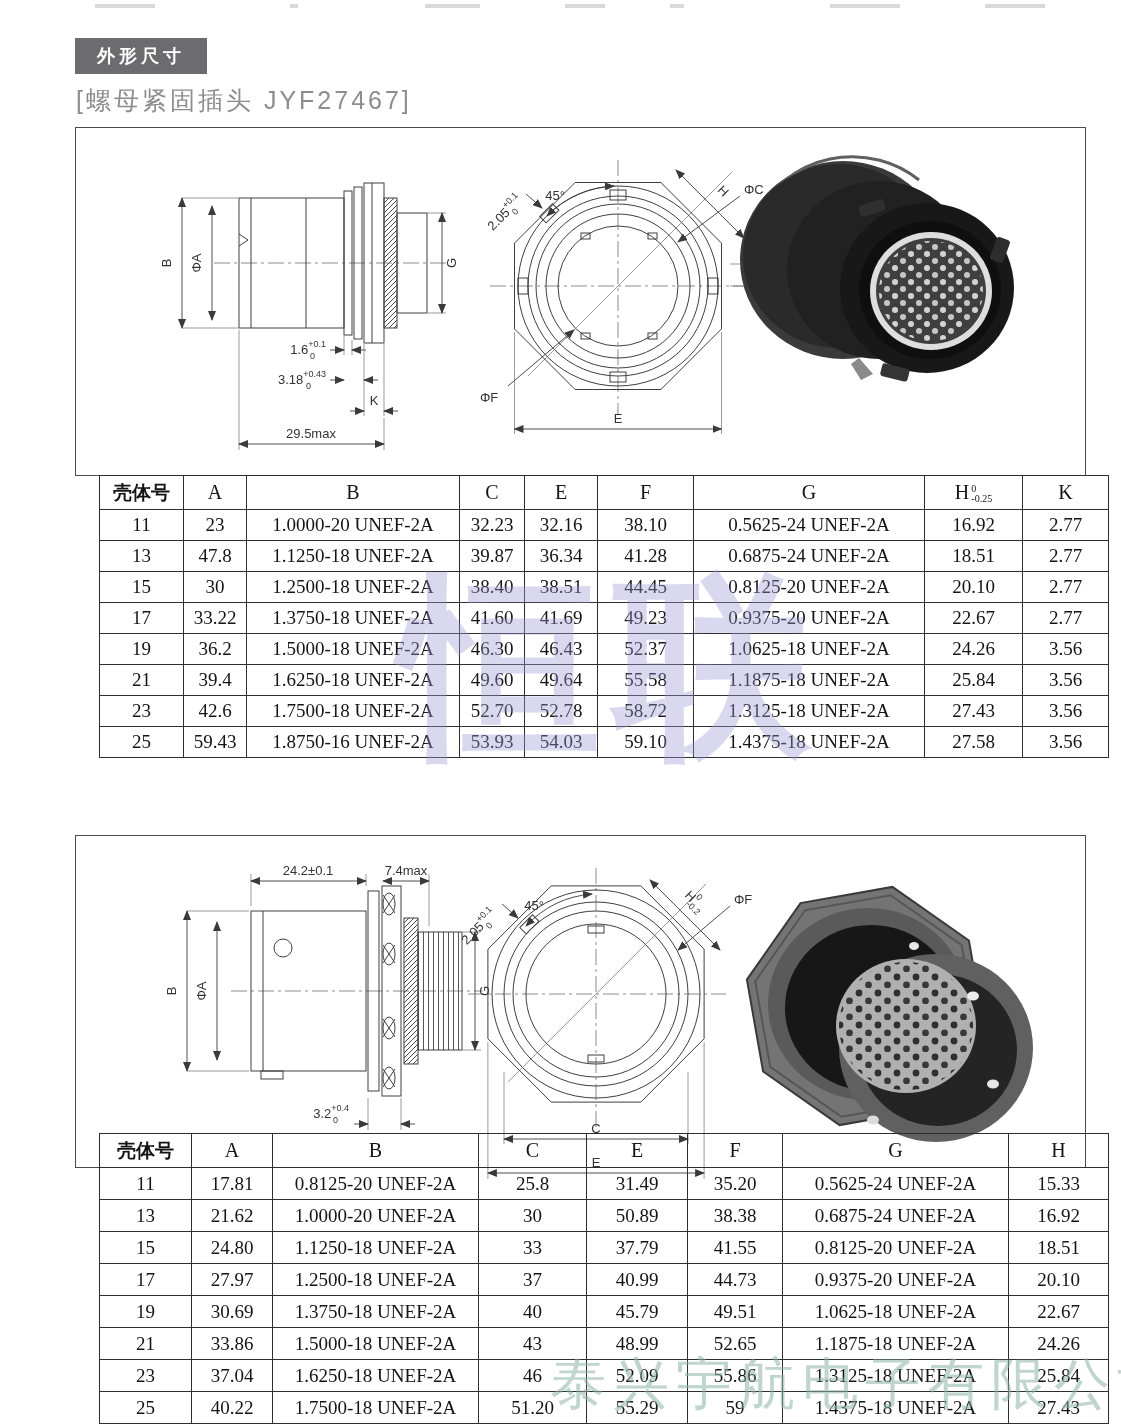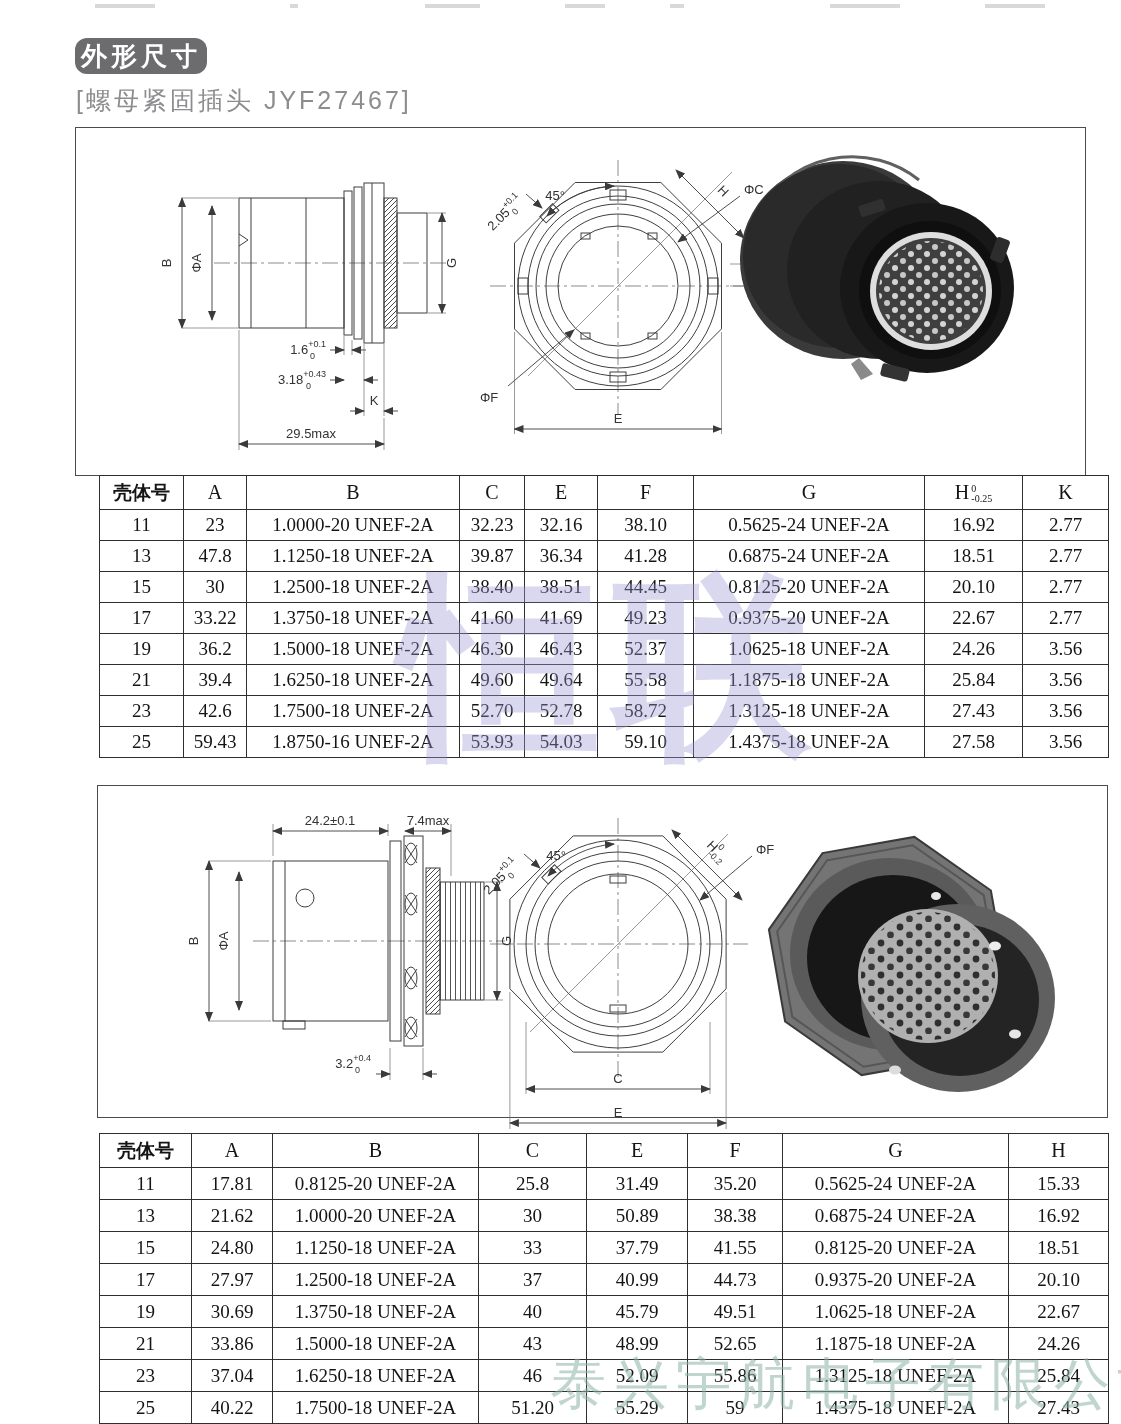--- a/index.html
+++ b/index.html
@@ -3,29 +3,29 @@
 <meta charset="utf-8">
 <style>
   html,body{margin:0;padding:0;background:#e8e8e8;}
   .page{position:relative;width:1121px;height:1424px;background:#ffffff;overflow:hidden;
         font-family:"Liberation Sans",sans-serif;}
   
   .remnant{position:absolute;top:0;left:0;width:100%;height:14px;}
   .remnant i{position:absolute;top:4px;height:4px;background:#d9d9d9;display:block;}
 
   .badge{position:absolute;left:75px;top:38px;width:132px;height:36px;background:#6c6c6e;
-         color:#ffffff;font-weight:bold;font-size:26px;letter-spacing:4px;
-         display:flex;align-items:center;justify-content:center;border-radius:12px;}
+         color:#ffffff;font-weight:bold;font-size:18px;letter-spacing:4px;
+         display:flex;align-items:center;justify-content:center;}
   .sec-title{position:absolute;left:76px;color:#8d8d90;font-size:25px;letter-spacing:3px;white-space:nowrap;}
   #title1{top:84px;}
   #title2{top:757px;}
 
   .figbox{position:absolute;left:75px;width:1009px;border:1px solid #4b4b4b;background:#fff;}
   #fig1{top:127px;height:347px;}
-  #fig2{top:785px;height:331px;margin-left:22px;}
+  #fig2{top:835px;height:331px;}
   .figbox svg{position:absolute;}
 
   table{position:absolute;left:75px;width:1010px;border-collapse:collapse;table-layout:fixed;
         font-family:"Liberation Serif",serif;font-size:19px;color:#141414;z-index:2;background:transparent;margin-left:24px;}
   #table1{top:475px;}
   #table2{top:1133px;}
   th,td{border:1px solid #2e2e2e;text-align:center;padding:0 2px;font-weight:normal;
         overflow:hidden;white-space:nowrap;}
   th{height:33px;font-size:20px;}
   th.cn{font-weight:bold;font-size:19px;}

